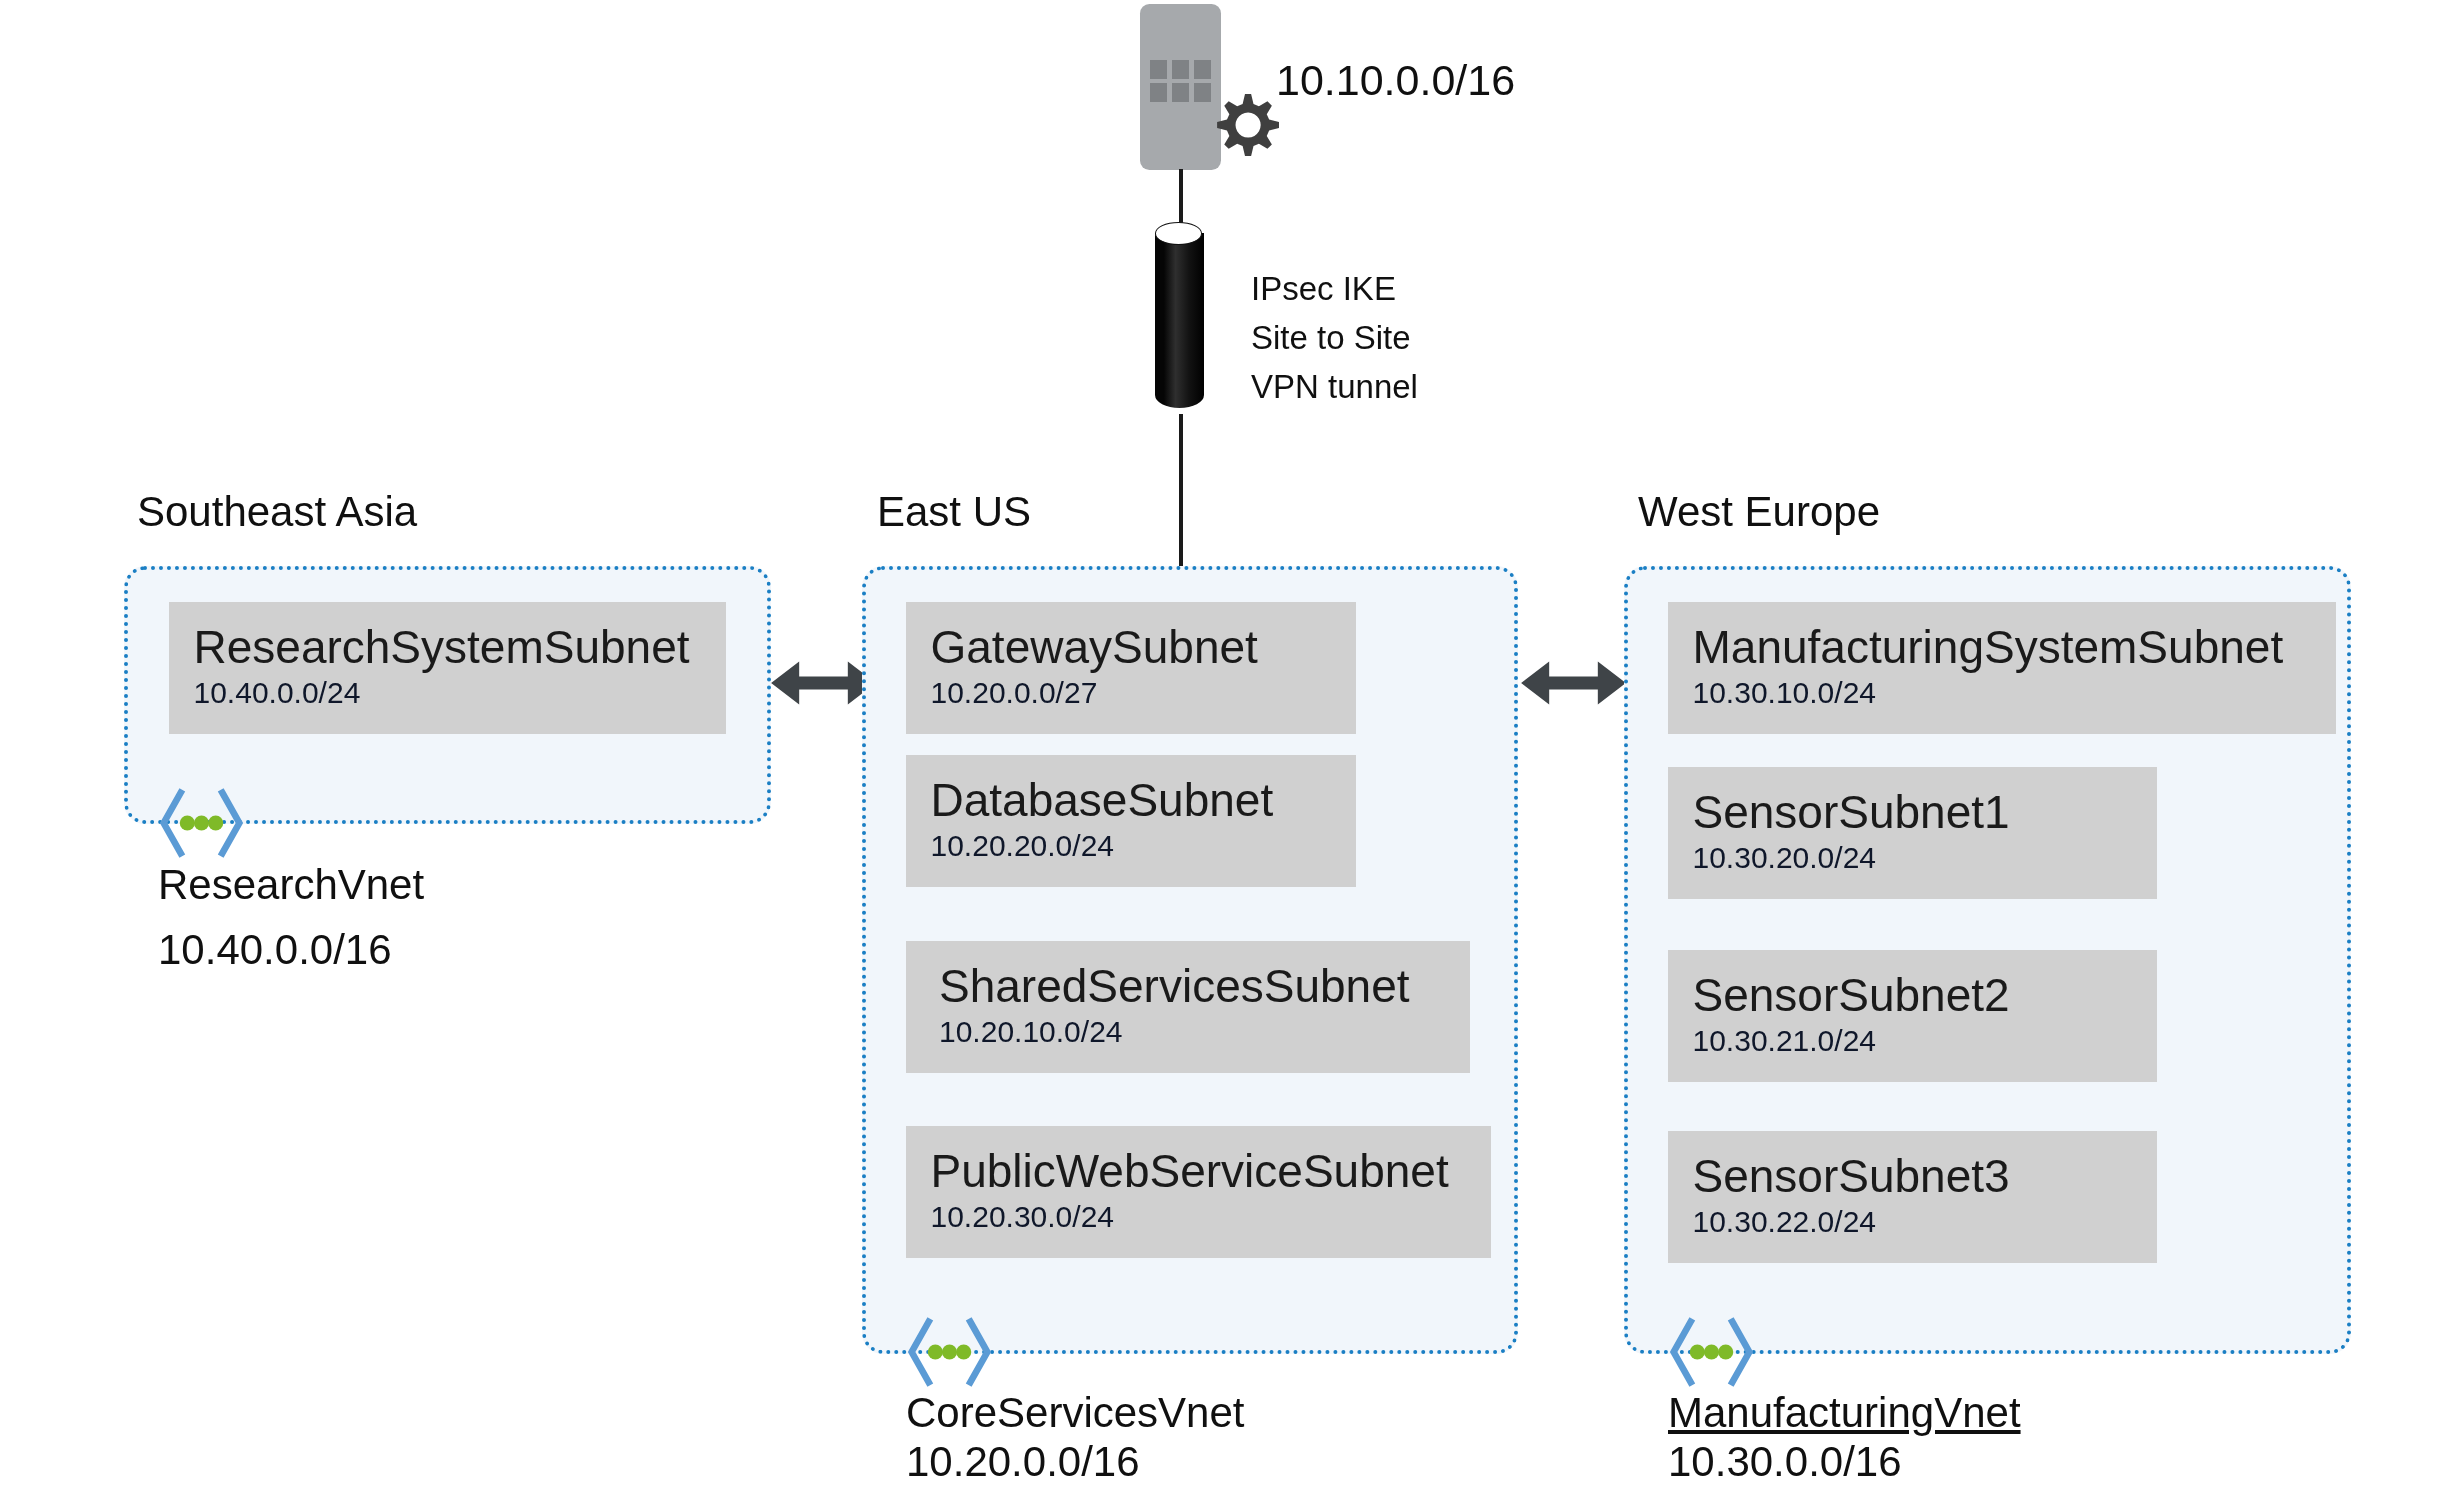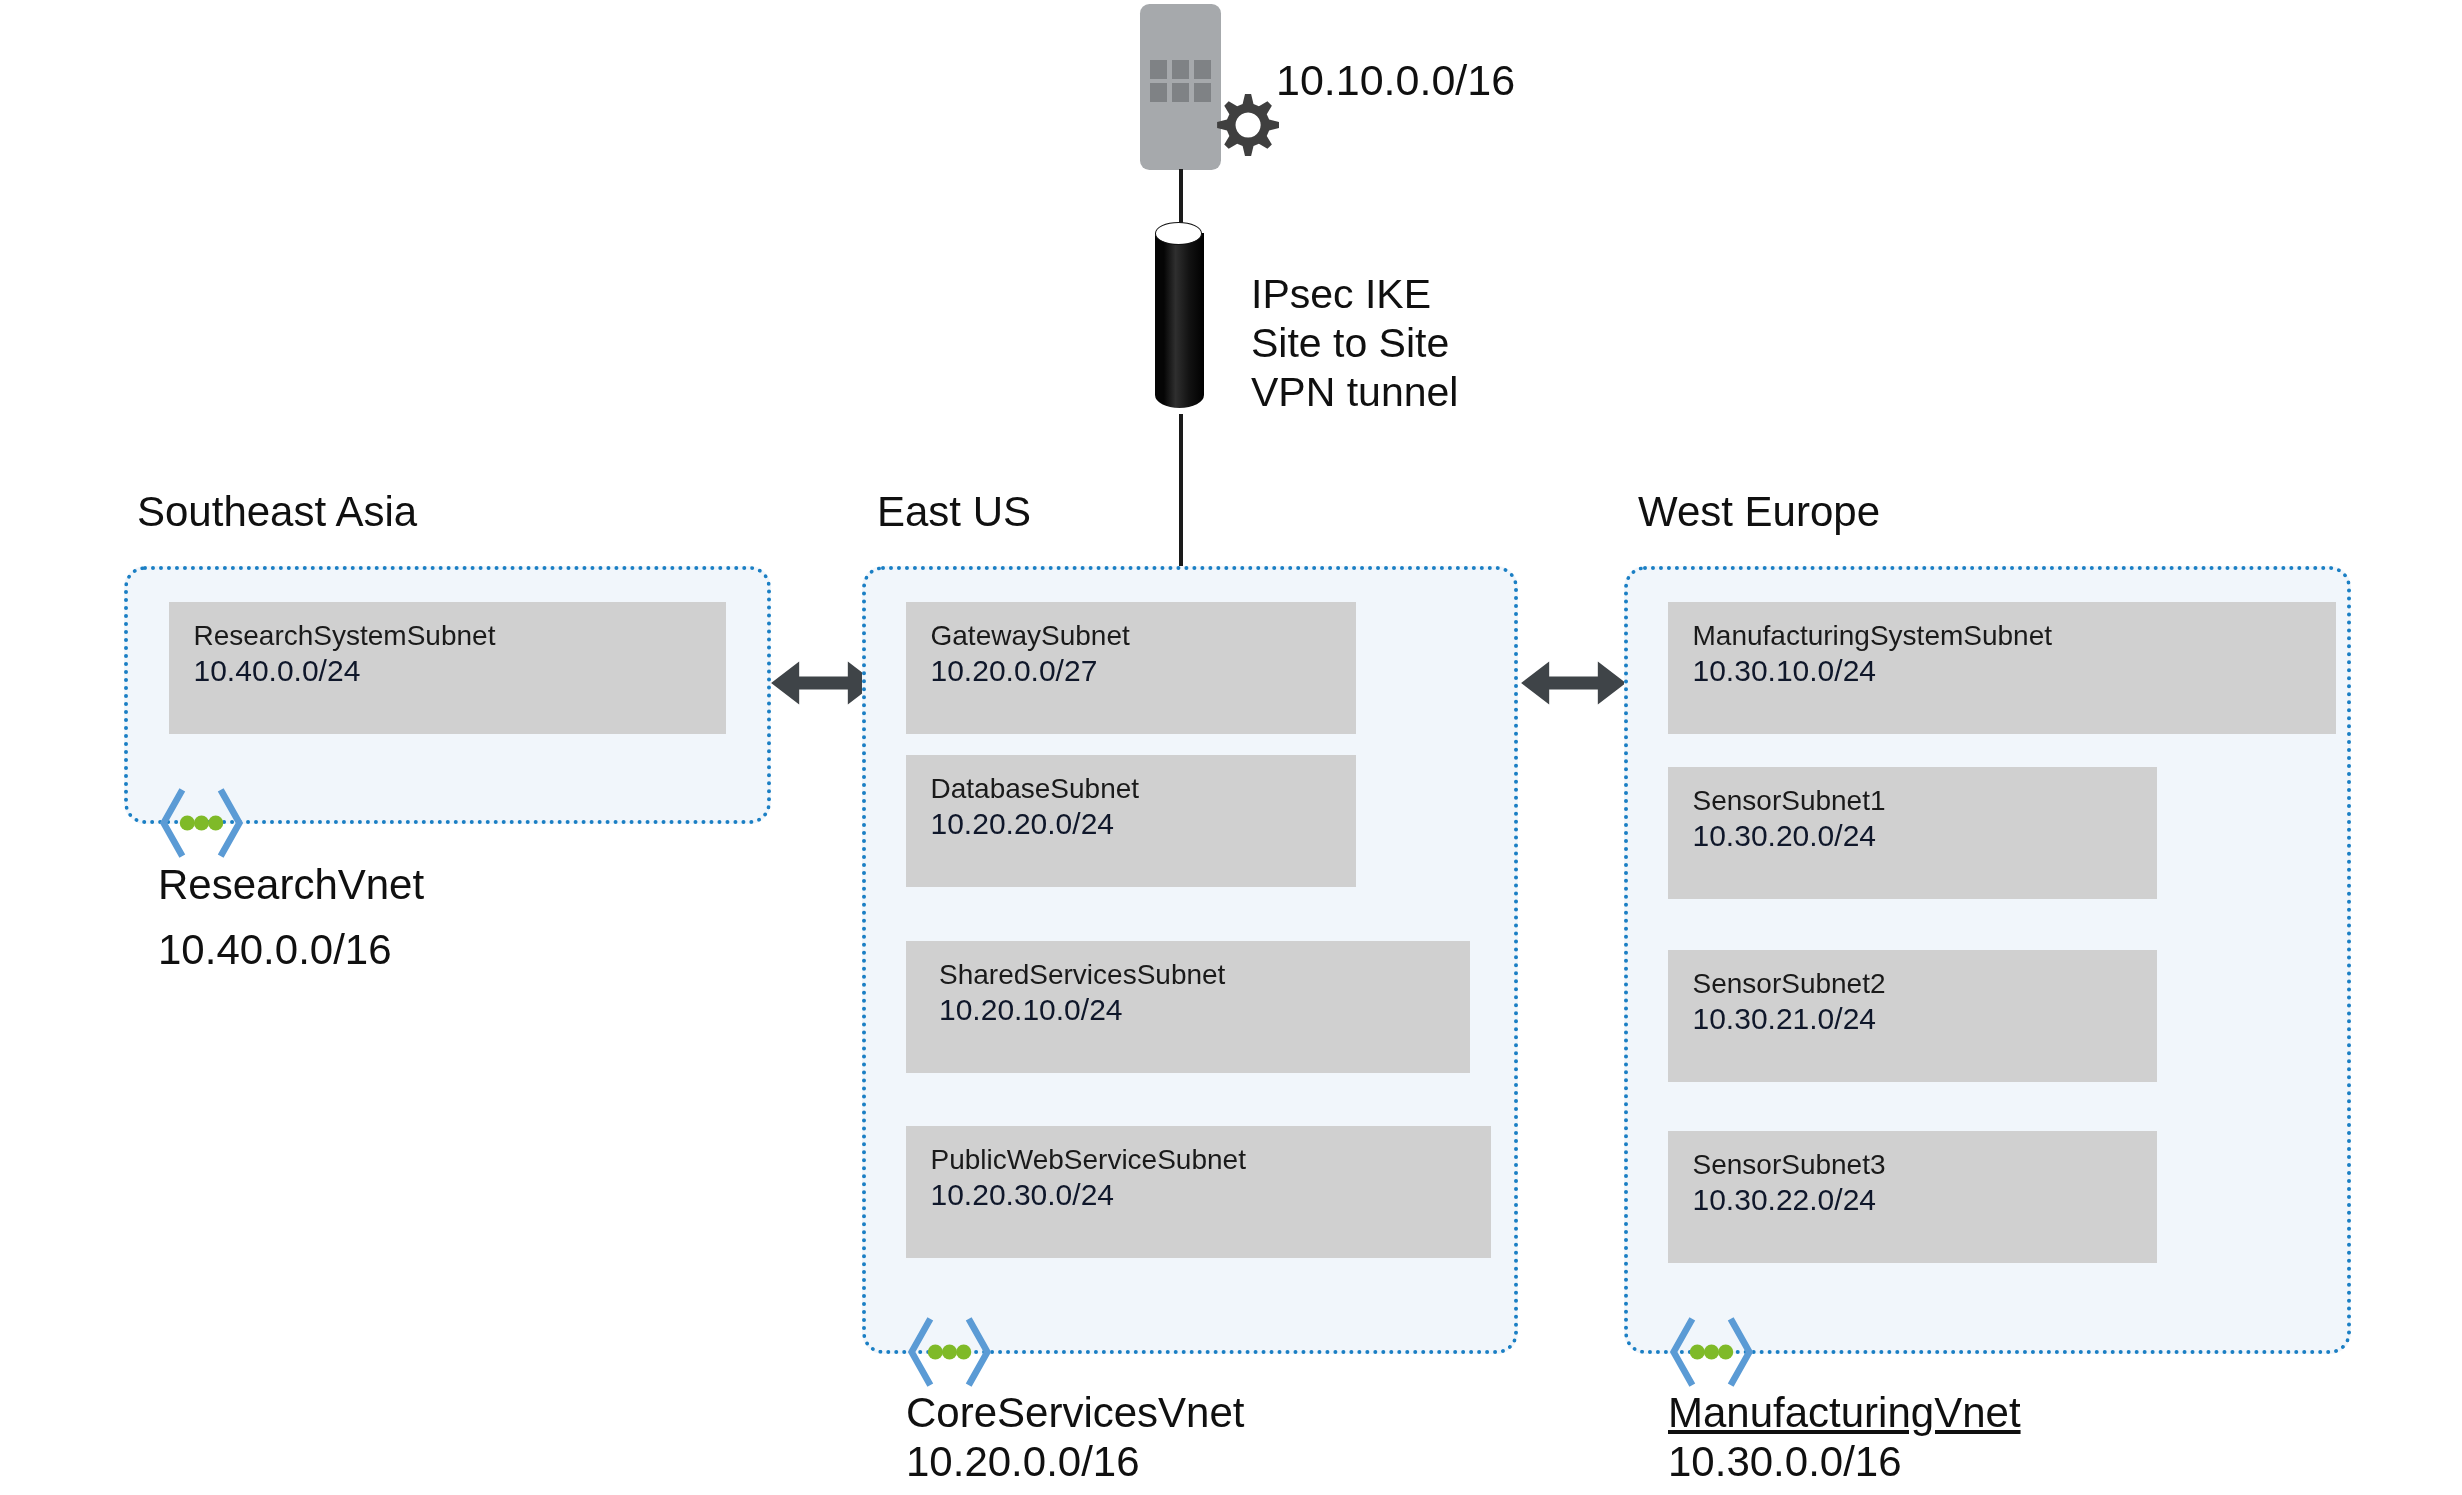--- a/index.html
+++ b/index.html
@@ -29,21 +29,21 @@
   }
   .vnet-label {
     font-size: 42px;
     color: #101010;
   }
   .onprem-label {
     font-size: 43px;
     color: #101010;
   }
   .tunnel-label {
-    font-size: 41px;
+    font-size: 33px;
     color: #101010;
   }
 
   
   .building {
     position: absolute;
     width: 81px;
     height: 166px;
     background: #a6a9ac;
     border-radius: 9.4px;
@@ -110,21 +110,21 @@
   }
 
   
   .subnet {
     position: absolute;
     background: #d0d0d0;
     box-sizing: border-box;
     padding: 17px 0 0 24.5px;
   }
   .subnet .name {
-    font-size: 28px;
+    font-size: 46px;
     color: #1a1a1a;
     line-height: 1.22;
     white-space: pre;
   }
   .subnet .cidr {
     font-size: 30px;
     color: #0f172a;
     line-height: 1.22;
     white-space: pre;
   }

